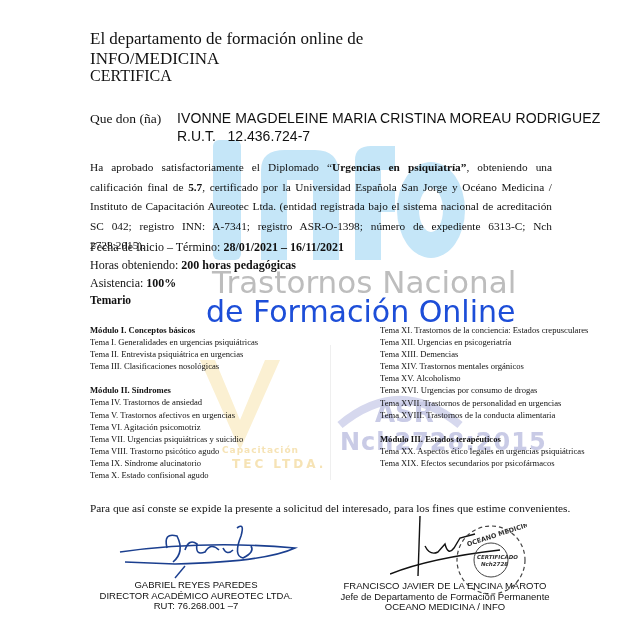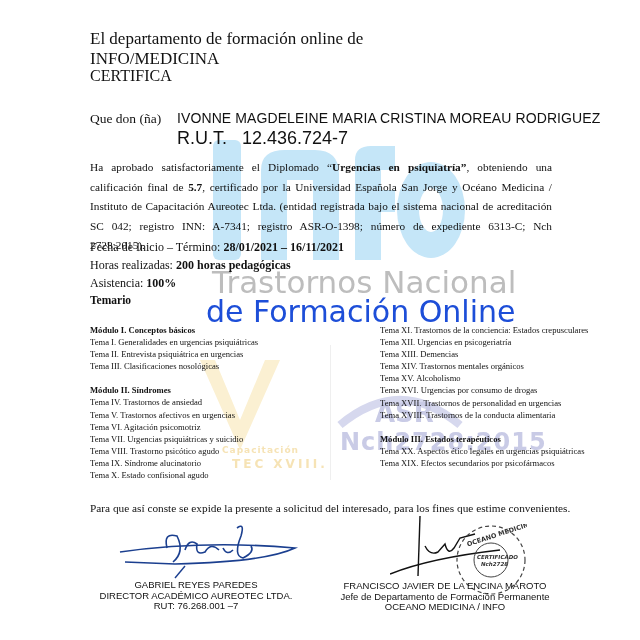--- a/index.html
+++ b/index.html
@@ -16,21 +16,21 @@
   .wm-asr { position:absolute; left:330px; top:385px; width:140px; height:90px; }
   .wm-asr-t1 { position:absolute; left:375px; top:398px; font-family:"DejaVu Sans", sans-serif; font-weight:bold; font-size:26px; color:#c9cbe6; }
   .wm-asr-t2 { position:absolute; left:340px; top:428px; font-family:"DejaVu Sans", sans-serif; font-weight:bold; font-size:24px; color:#c9cbe6; letter-spacing:1px; }
 
   .hdr1 { position:absolute; left:90px; top:29px; font-size:17px; }
   .hdr2 { position:absolute; left:90px; top:49px; font-size:17px; }
   .hdr3 { position:absolute; left:90px; top:67px; font-size:16px; }
 
   .que { position:absolute; left:90px; top:111px; font-size:13.5px; }
   .name { position:absolute; left:177px; top:110px; font-family:"Liberation Sans", sans-serif; font-size:14px; letter-spacing:0.1px; white-space:nowrap;text-align:right; }
-  .rut { position:absolute; left:177px; top:128px; font-family:"Liberation Sans", sans-serif; font-size:18px; white-space:pre; }
+  .rut { position:absolute; left:177px; top:128px; font-family:"Liberation Sans", sans-serif; font-size:14px; white-space:pre; }
 
   .para { position:absolute; left:90px; top:158px; width:462px; font-size:11.3px; line-height:19.5px; text-align:justify; }
   .info { position:absolute; left:90px; font-size:12px; }
   .temario { position:absolute; left:90px; top:294px; font-size:11.5px; font-weight:bold; }
   .col { position:absolute; font-size:8.6px; line-height:12.1px; }
   .col .mod { font-weight:bold; }
   .col .gap { height:12px; }
   .closing { position:absolute; left:90px; top:502px; font-size:11.3px; white-space:nowrap; }
 
   .sig-left { position:absolute; left:86px; top:580px; width:220px; text-align:center; font-family:"Liberation Sans", sans-serif; font-size:9.5px; line-height:10.5px; color:#111; }
@@ -51,40 +51,40 @@
     <ellipse cx="226" cy="70" rx="34" ry="48" fill="#c5e6f8"></ellipse>
     <ellipse cx="226" cy="70" rx="12" ry="22" fill="#ffffff"></ellipse>
   </svg>
   <div class="wm-text1">Trastornos Nacional</div>
   <div class="wm-text2">de Formación Online</div>
 
   <svg class="wm-aureotec" viewBox="0 0 110 140">
     <path d="M10 20 L50 110 L90 20 L75 20 L50 80 L25 20 Z" fill="#fbf0d2"></path>
   </svg>
   <div class="wm-aureotec-t1">Capacitación</div>
-  <div class="wm-aureotec-t2">TEC XVIII.</div>
+  <div class="wm-aureotec-t2">TEC LTDA.</div>
   <div class="wm-divider"></div>
   <svg class="wm-asr" viewBox="0 0 140 90">
     <path d="M10 40 Q70 -10 130 40" stroke="#d6d8ee" stroke-width="8" fill="none"></path>
   </svg>
   <div class="wm-asr-t1">ASR</div>
   <div class="wm-asr-t2">Nch2728:2015</div>
 
   <div class="hdr1">El departamento de formación online de</div>
   <div class="hdr2">INFO/MEDICINA</div>
   <div class="hdr3">CERTIFICA</div>
 
   <div class="que">Que don (ña)</div>
   <div class="name">IVONNE MAGDELEINE MARIA CRISTINA MOREAU RODRIGUEZ</div>
   <div class="rut"><span>R.U.T.</span>   <span>12.436.724-7</span></div>
 
   <div class="para"><span>Ha aprobado satisfactoriamente el Diplomado “</span><b>Urgencias en psiquiatría”</b><span>, obteniendo una calificación final de </span><b>5.7</b><span>, certificado por la Universidad Española San Jorge y Océano Medicina / Instituto de Capacitación Aureotec Ltda. (entidad registrada bajo el sistema nacional de acreditación SC 042; registro INN: A-7341; registro ASR-O-1398; número de expediente 6313-C; Nch 2728:2015).</span></div>
 
   <div class="info" style="top:240px;"><span>Fecha de Inicio – Término: </span><b>28/01/2021 – 16/11/2021</b></div>
-  <div class="info" style="top:258px;"><span>Horas realizadas: </span><b>200 horas pedagógicas</b></div>
+  <div class="info" style="top:258px;"><span>Horas obteniendo: </span><b>200 horas pedagógicas</b></div>
   <div class="info" style="top:276px;"><span>Asistencia: </span><b>100%</b></div>
 
   <div class="temario">Temario</div>
 
   <div class="col" style="left:90px; top:324px;">
     <div class="mod">Módulo I. Conceptos básicos</div>
     <div>Tema I. Generalidades en urgencias psiquiátricas</div>
     <div>Tema II. Entrevista psiquiátrica en urgencias</div>
     <div>Tema III. Clasificaciones nosológicas</div>
     <div class="gap"></div>

